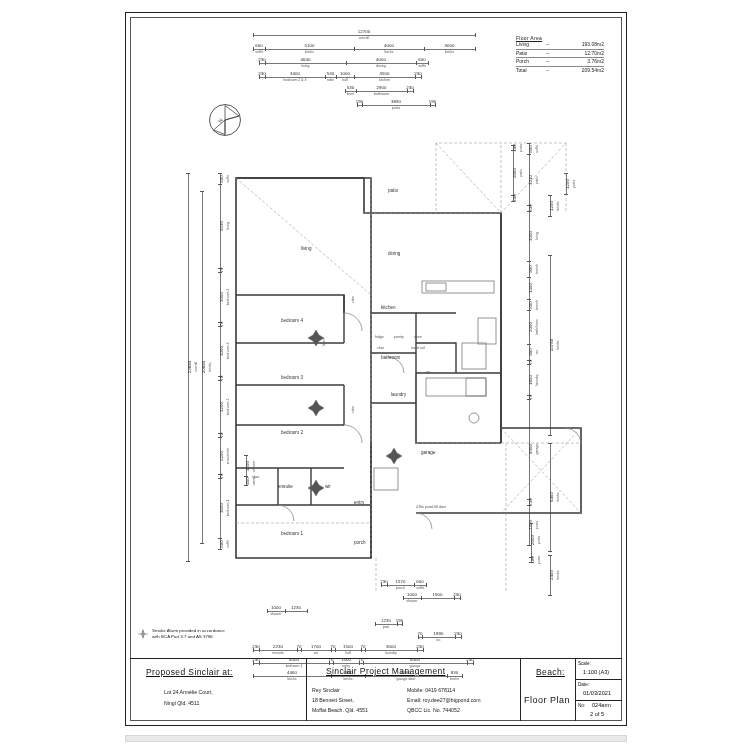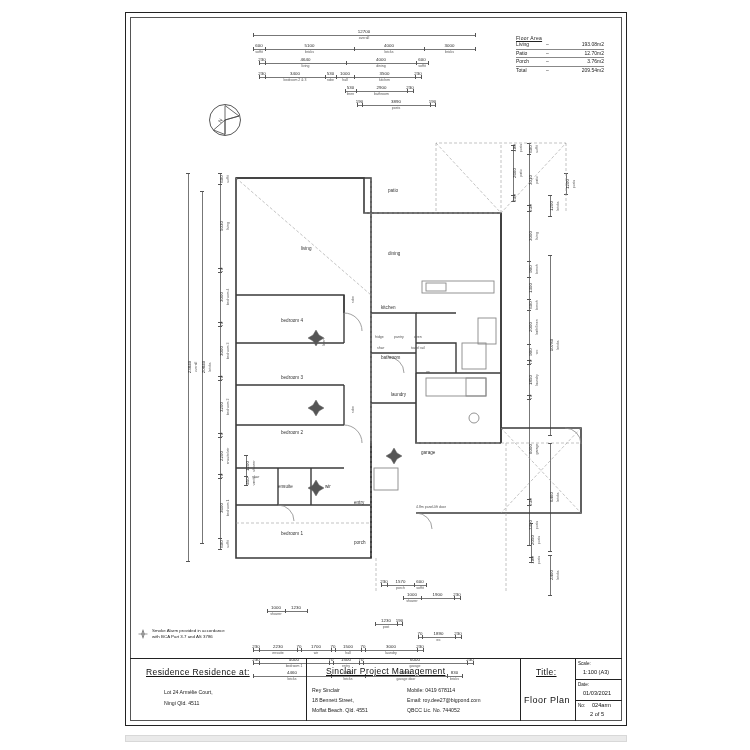--- a/index.html
+++ b/index.html
@@ -481,33 +481,33 @@
       </svg>
       <div class="note" style="position:relative;white-space:pre-line;">Smoke Alarm provided in accordance
 with BCA Part 3.7 and AS 3786</div>
     </div>
 
     <div class="tb">
       <div class="tbc" style="left:176px;"></div>
       <div class="tbc" style="left:390px;"></div>
       <div class="tbc" style="left:445px;"></div>
 
-      <div class="tbt" style="left:16px;top:8px;">Residence  Residence  at:</div>
+      <div class="tbt" style="left:16px;top:8px;">Proposed  Sinclair  at:</div>
       <div class="tbs" style="left:34px;top:30px;">Lot 24 Armélie Court,</div>
       <div class="tbs" style="left:34px;top:41px;">Ningi Qld. 4511</div>
 
       <div class="tbt" style="left:196px;top:7px;">Sinclair  Project  Management</div>
       <div class="tbs" style="left:182px;top:28px;">Rey Sinclair</div>
       <div class="tbs" style="left:182px;top:38px;">18 Bennett Street,</div>
       <div class="tbs" style="left:182px;top:48px;">Moffat Beach. Qld. 4551</div>
       <div class="tbs" style="left:277px;top:28px;">Mobile: 0419 678114</div>
       <div class="tbs" style="left:277px;top:38px;">Email: roy.dee27@bigpond.com</div>
       <div class="tbs" style="left:277px;top:48px;">QBCC Lic. No. 744052</div>
 
-      <div class="tbt" style="left:406px;top:8px;">Title:</div>
+      <div class="tbt" style="left:406px;top:8px;">Beach:</div>
       <div class="tbbig" style="left:394px;top:36px;">Floor  Plan</div>
 
       <div class="hr" style="left:445px;top:20px;width:47px;"></div>
       <div class="hr" style="left:445px;top:41px;width:47px;"></div>
       <div class="tbk" style="left:448px;top:2px;">Scale:</div>
       <div class="tbv" style="left:453px;top:10px;">1:100   (A3)</div>
       <div class="tbk" style="left:448px;top:23px;">Date:</div>
       <div class="tbv" style="left:453px;top:31px;">01/03/2021</div>
       <div class="tbk" style="left:448px;top:44px;">No:</div>
       <div class="tbv" style="left:462px;top:43px;">024arm</div>

